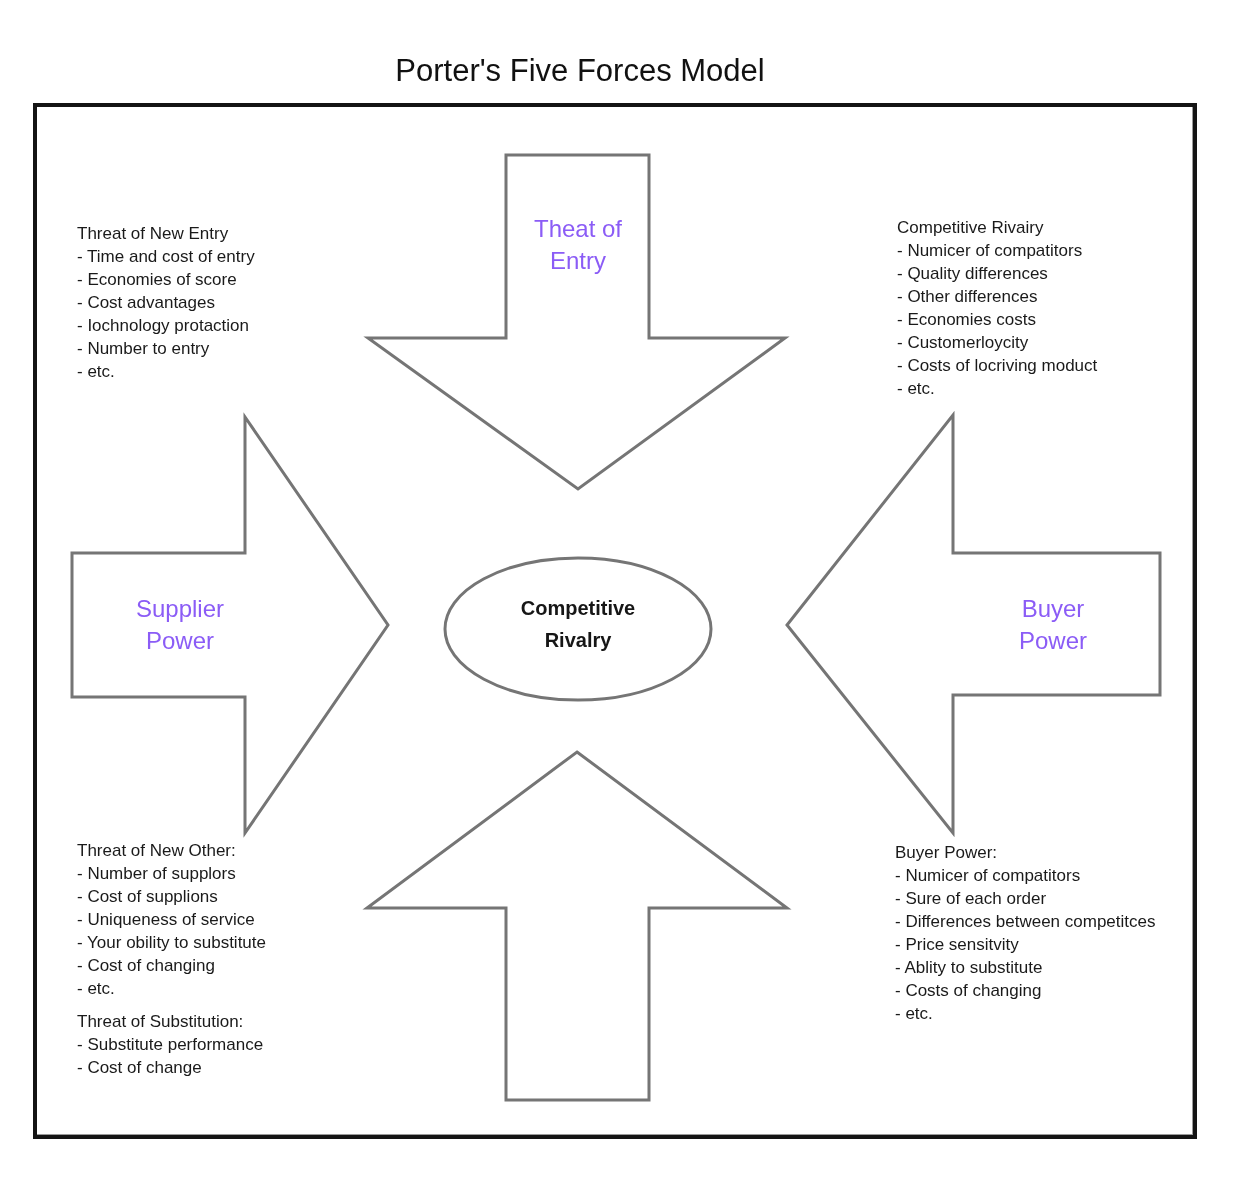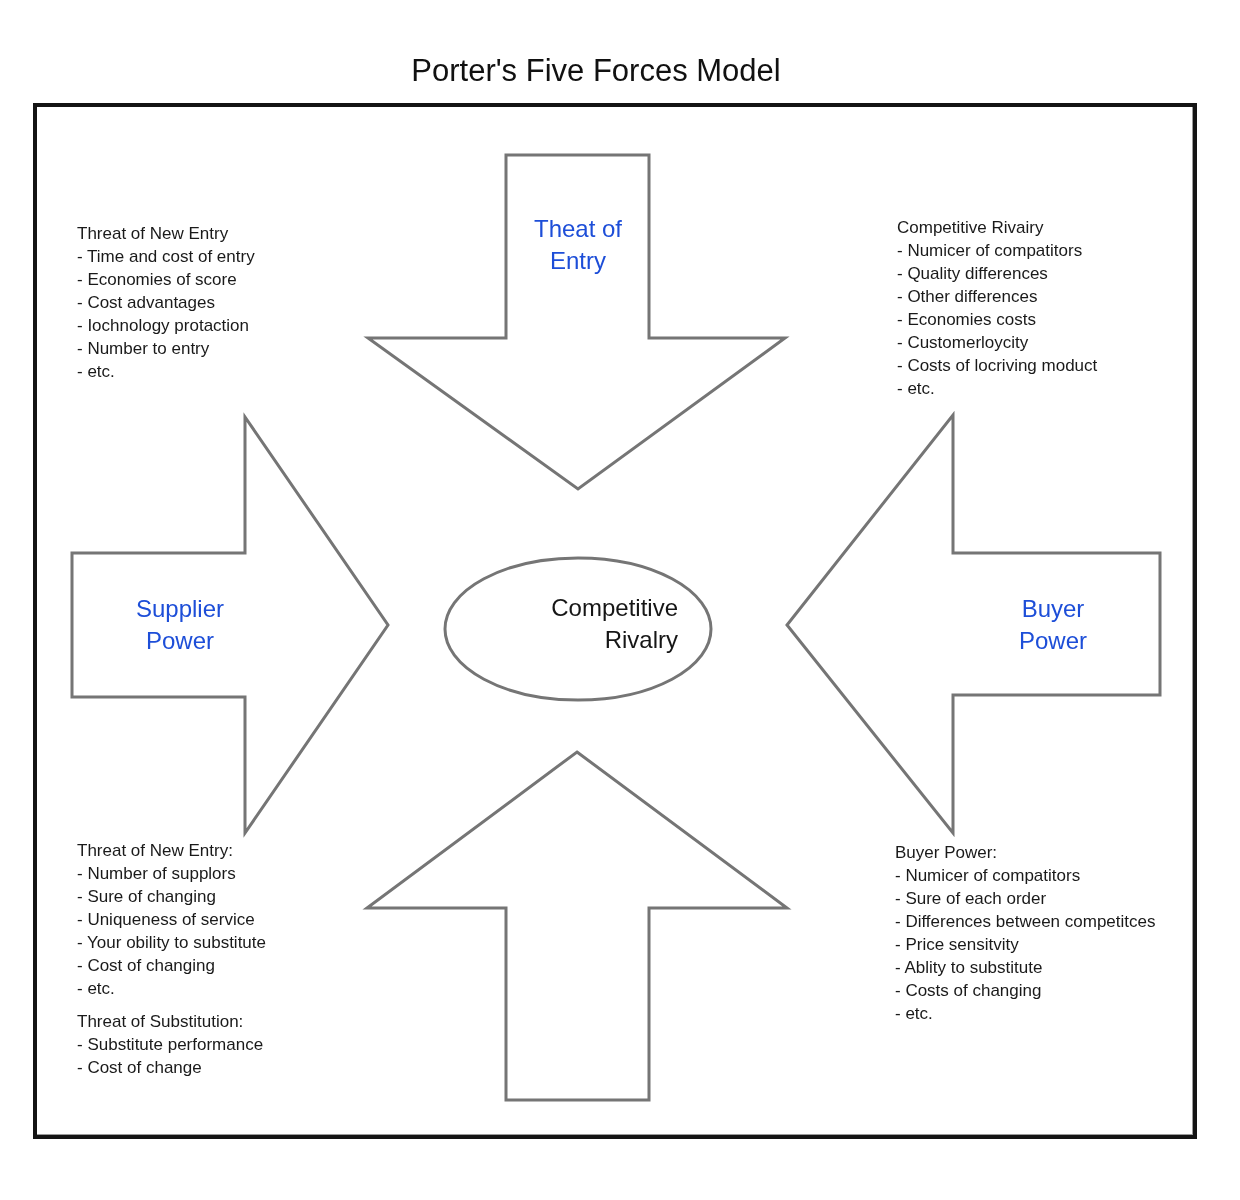--- a/index.html
+++ b/index.html
@@ -10,41 +10,41 @@
   }
   html,body{margin:0;padding:0;}
   body{
     width:1240px;height:1200px;position:relative;overflow:hidden;
     background:var(--background);
     font-family:"Liberation Sans", sans-serif;
     color:var(--text);
   }
   .title{
     position:absolute;left:0;top:52px;width:1160px;
-    text-align:center;font-size:31px;line-height:38px;color:#111;margin-left:16px;
+    text-align:center;font-size:31px;line-height:38px;color:#111;
   }
   .frame{
     position:absolute;left:33px;top:103px;width:1156px;height:1028px;
     border:4px solid var(--frame-border);
     box-shadow:inset -1px -1px 0 #9a9a9a;
   }
   svg.diagram{position:absolute;left:0;top:0;width:1240px;height:1200px;}
   svg.diagram .shape{
     fill:#ffffff;
     stroke:var(--diagram-stroke);
     stroke-width:3;
     stroke-linejoin:miter;
   }
   .arrow-label{
     position:absolute;text-align:center;
-    font-size:24px;line-height:32px;color:#1d4ed8;
+    font-size:24px;line-height:32px;color:#8b5cf6;
   }
   .center-label{
-    position:absolute;text-align:right;
-    font-size:24px;line-height:32px;color:#161616;
+    position:absolute;text-align:center;
+    font-size:20px;line-height:32px;color:#161616;font-weight:bold;
   }
   .note{
     position:absolute;font-size:17px;line-height:23px;color:var(--text);
   }
   .note .gap{height:10px;}
 </style>
 </head>
 <body>
 
 <div class="title">Porter's Five Forces Model</div>
@@ -97,23 +97,23 @@
   <div>- Numicer of compatitors</div>
   <div>- Quality differences</div>
   <div>- Other differences</div>
   <div>- Economies costs</div>
   <div>- Customerloycity</div>
   <div>- Costs of locriving moduct</div>
   <div>- etc.</div>
 </div>
 
 <div class="note" style="left:77px;top:839px;">
-  <div>Threat of New Entry:</div>
+  <div>Threat of New Other:</div>
   <div>- Number of supplors</div>
-  <div>- Sure of changing</div>
+  <div>- Cost of supplions</div>
   <div>- Uniqueness of service</div>
   <div>- Your obility to substitute</div>
   <div>- Cost of changing</div>
   <div>- etc.</div>
   <div class="gap"></div>
   <div>Threat of Substitution:</div>
   <div>- Substitute performance</div>
   <div>- Cost of change</div>
 </div>
 

